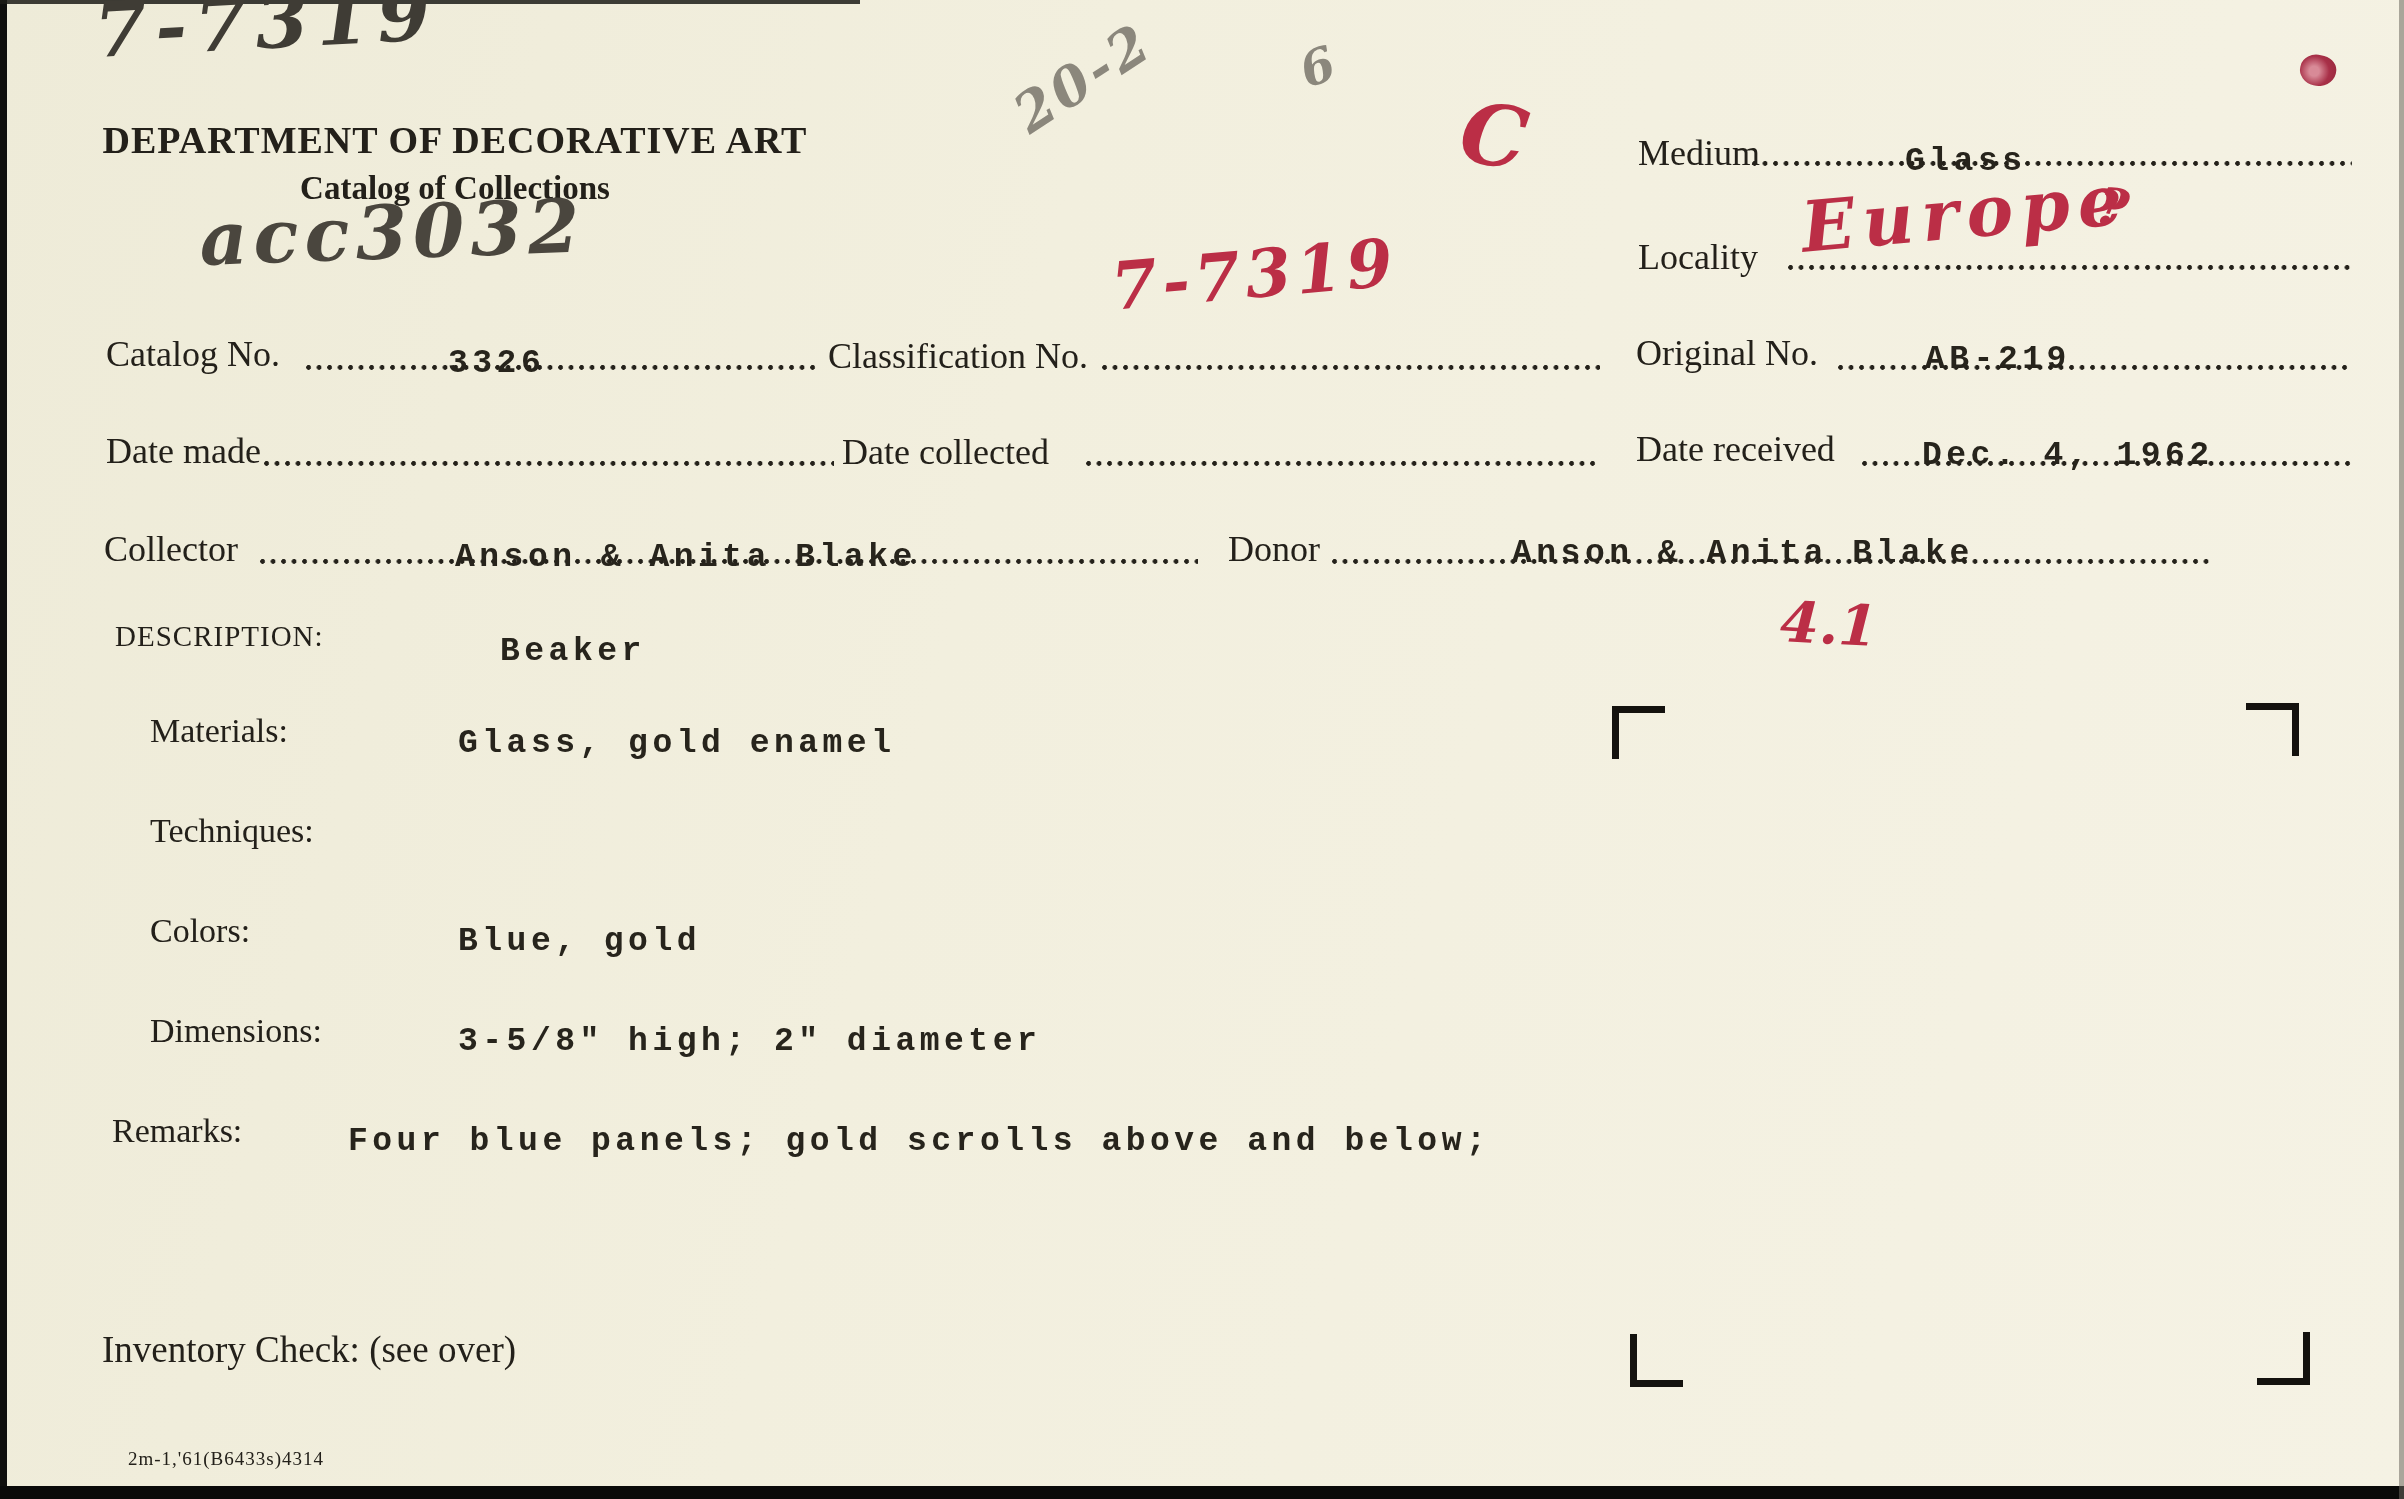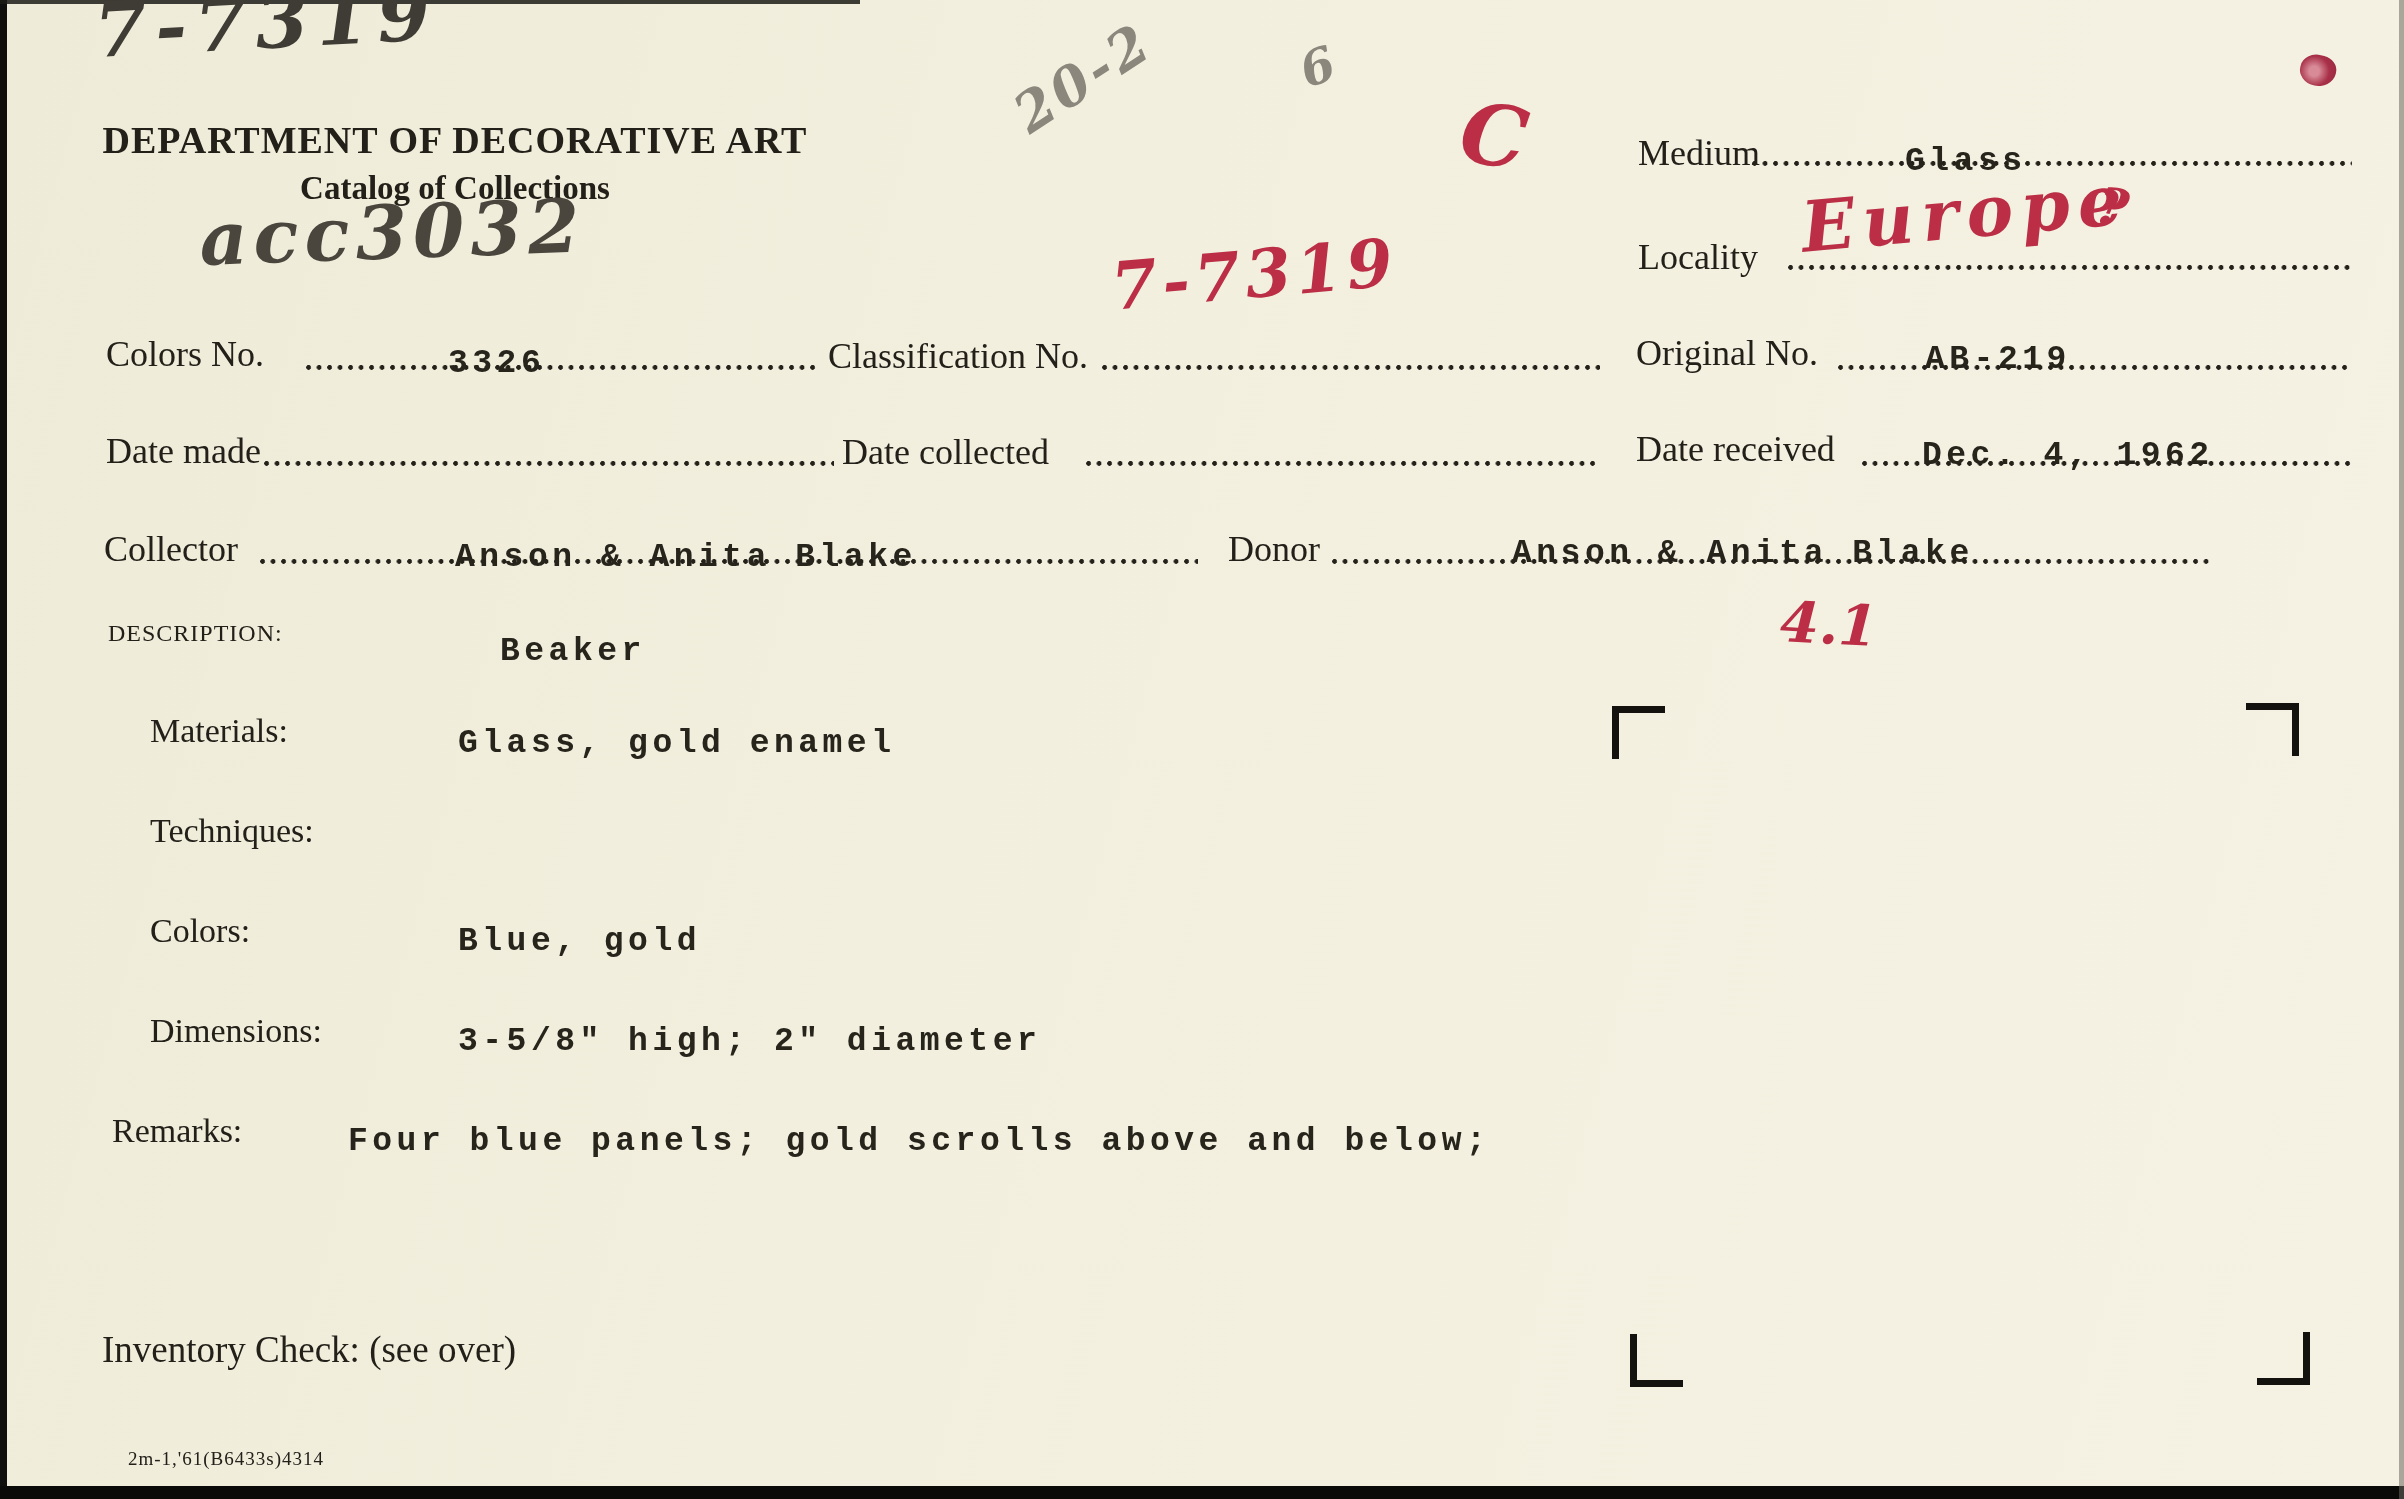--- a/index.html
+++ b/index.html
@@ -88,21 +88,21 @@
   <div class="hand red" style="left:1782px;top:588px;font-size:56px;transform:rotate(3deg);">4.1</div>
   <div class="inkdot"></div>
 
   <div class="lbl" style="left:1638px;top:132px;">Medium</div>
   <div class="leader" style="left:1752px;top:160px;width:600px;"></div>
   <div class="typed" style="left:1905px;top:124px;">Glass</div>
 
   <div class="lbl" style="left:1638px;top:236px;">Locality</div>
   <div class="leader" style="left:1788px;top:264px;width:564px;"></div>
 
-  <div class="lbl" style="left:106px;top:333px;">Colors No.</div>
+  <div class="lbl" style="left:106px;top:333px;">Catalog No.</div>
   <div class="leader" style="left:306px;top:364px;width:514px;"></div>
   <div class="typed" style="left:448px;top:326px;">3326</div>
 
   <div class="lbl" style="left:828px;top:335px;">Classification No.</div>
   <div class="leader" style="left:1102px;top:364px;width:498px;"></div>
 
   <div class="lbl" style="left:1636px;top:332px;">Original No.</div>
   <div class="leader" style="left:1838px;top:364px;width:514px;"></div>
   <div class="typed" style="left:1925px;top:322px;">AB-219</div>
 
@@ -117,21 +117,21 @@
   <div class="typed" style="left:1922px;top:418px;">Dec. 4, 1962</div>
 
   <div class="lbl" style="left:104px;top:528px;">Collector</div>
   <div class="leader" style="left:260px;top:558px;width:938px;"></div>
   <div class="typed" style="left:455px;top:520px;">Anson &amp; Anita Blake</div>
 
   <div class="lbl" style="left:1228px;top:528px;">Donor</div>
   <div class="leader" style="left:1332px;top:558px;width:880px;"></div>
   <div class="typed" style="left:1512px;top:516px;">Anson &amp; Anita Blake</div>
 
-  <div class="lbl caps" style="left:108px;top:620px;font-size:24px;">DESCRIPTION:</div>
+  <div class="lbl caps" style="left:115px;top:620px;font-size:29px;">DESCRIPTION:</div>
   <div class="typed" style="left:500px;top:614px;">Beaker</div>
 
   <div class="lbl-sub" style="left:150px;top:712px;">Materials:</div>
   <div class="typed" style="left:458px;top:706px;">Glass, gold enamel</div>
 
   <div class="lbl-sub" style="left:150px;top:812px;">Techniques:</div>
 
   <div class="lbl-sub" style="left:150px;top:912px;">Colors:</div>
   <div class="typed" style="left:458px;top:904px;">Blue, gold</div>
 

